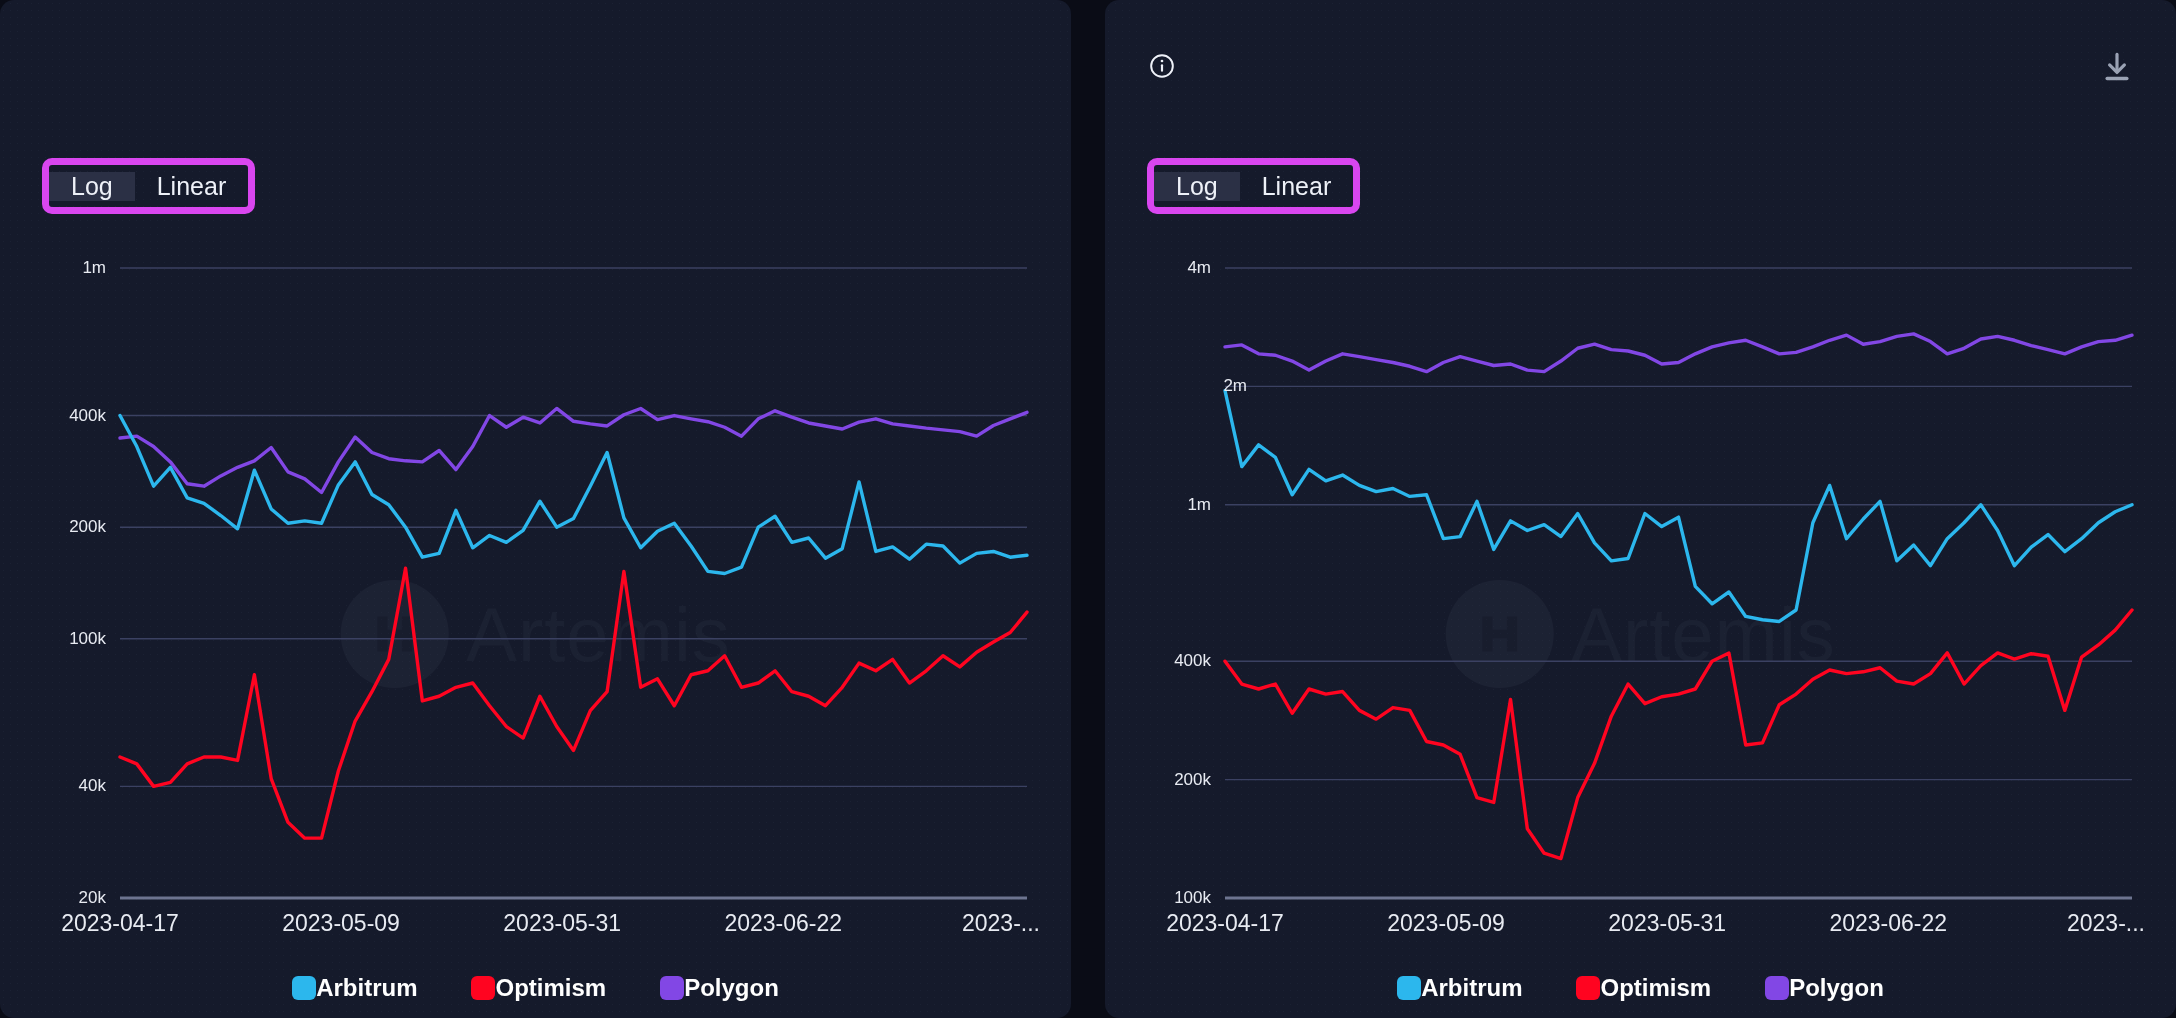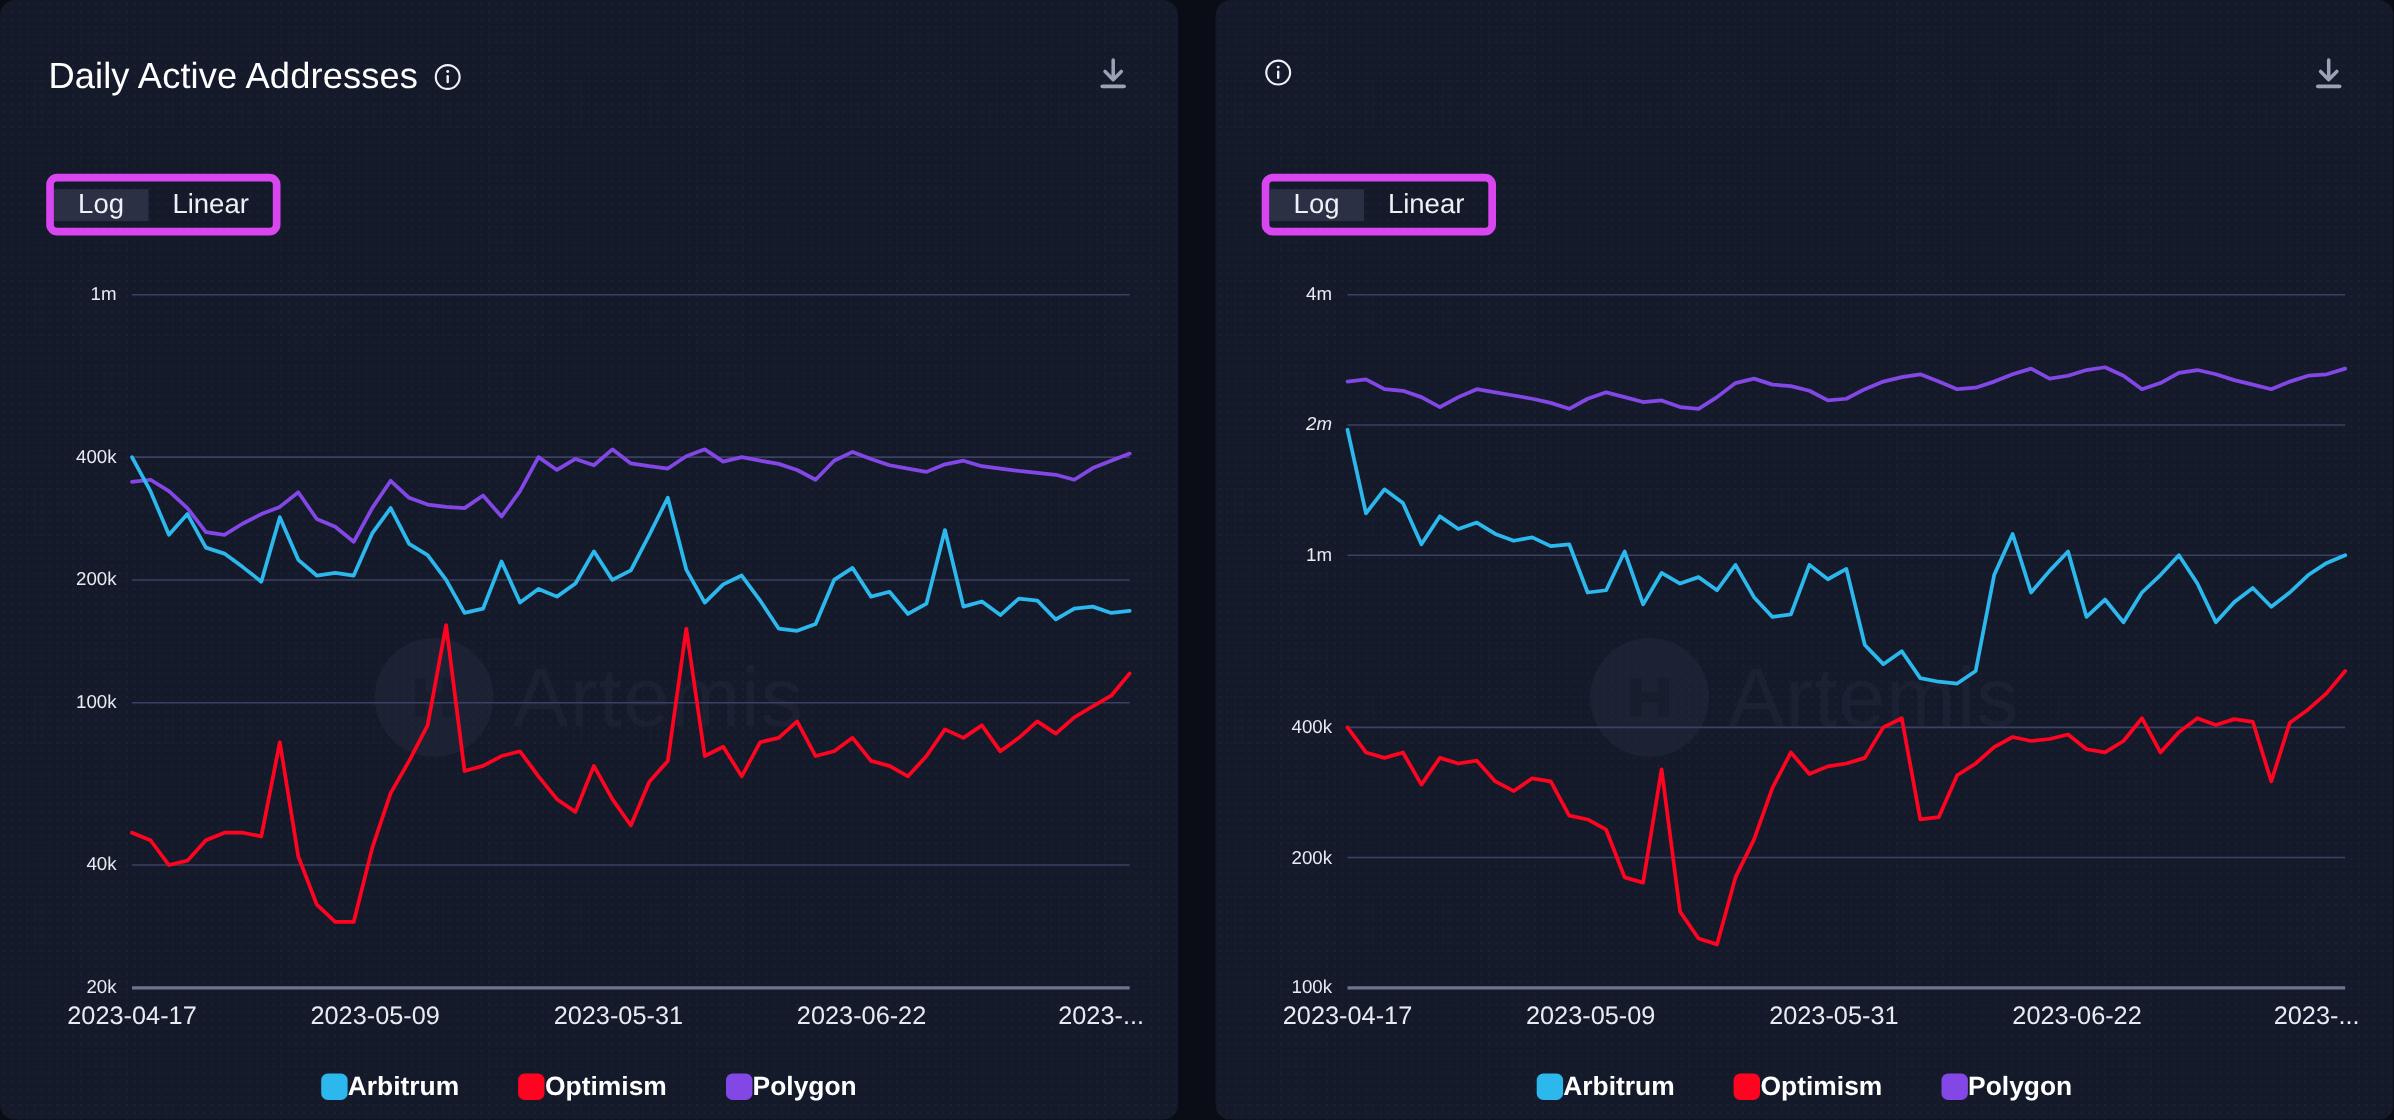--- a/index.html
+++ b/index.html
@@ -115,39 +115,20 @@
   svg.series { position: absolute; inset: 0; width: 100%; height: 100%; overflow: visible; }
 </style>
 </head>
 <body>
 
 <div class="board">
 
   <div class="card">
     <div class="card-dots"></div>
     <div class="card-inner">
-      <div class="hdr">
-        <div class="title-wrap">
-          <span class="title">Daily Active Addresses</span>
-          <span class="info-icon">
-            <svg viewBox="0 0 24 24" width="26" height="26">
-              <circle cx="12" cy="12" r="10" fill="none" stroke="#eef1f8" stroke-width="1.8"></circle>
-              <circle cx="12" cy="7.4" r="1.25" fill="#eef1f8"></circle>
-              <rect x="11" y="10.3" width="2" height="7" rx="1" fill="#eef1f8"></rect>
-            </svg>
-          </span>
-        </div>
-        <span class="dl-icon">
-          <svg viewBox="0 0 24 26" width="30" height="32">
-            <path d="M12 2 L12 15" stroke="#9aa2b4" stroke-width="2.6" stroke-linecap="round" fill="none"></path>
-            <path d="M6 10.5 L12 16.6 L18 10.5" stroke="#9aa2b4" stroke-width="2.6" stroke-linecap="round" stroke-linejoin="round" fill="none"></path>
-            <path d="M4 21.5 L20 21.5" stroke="#9aa2b4" stroke-width="2.8" stroke-linecap="round" fill="none"></path>
-          </svg>
-        </span>
-      </div>
 
       <div class="toggle">
         <div class="sel">Log</div>
         <div>Linear</div>
       </div>
 
       <div class="plot">
         <div class="watermark">
           <span class="wm-logo">
             <svg viewBox="0 0 40 40" width="58" height="58">
@@ -238,21 +219,21 @@
             <line x1="120" x2="1027" y1="136.37814956673776" y2="136.37814956673776" stroke="#3b4162" stroke-width="1.4"></line>
             <line x1="120" x2="1027" y1="254.75629913347558" y2="254.75629913347558" stroke="#3b4162" stroke-width="1.4"></line>
             <line x1="120" x2="1027" y1="411.2437008665244" y2="411.2437008665244" stroke="#3b4162" stroke-width="1.4"></line>
             <line x1="120" x2="1027" y1="529.6218504332622" y2="529.6218504332622" stroke="#3b4162" stroke-width="1.4"></line>
             <line x1="120" x2="1027" y1="648" y2="648" stroke="#6d7490" stroke-width="3"></line>
             <polyline points="120,96.90806494671703 136.7962962962963,94.88693402868233 153.5925925925926,103.82332416589135 170.38888888888889,105.24062333174683 187.1851851851852,111.03045133272997 203.98148148148147,120.10073686631438 220.77777777777777,111.03045133272997 237.57407407407408,103.82332416589135 254.37037037037038,106.66978287951845 271.16666666666663,109.56448894690416 287.96296296296293,112.509106191478 304.75925925925924,116.26274233087155 321.55555555555554,121.66041500609354 338.35185185185185,112.509106191478 355.14814814814815,106.66978287951845 371.94444444444446,111.03045133272997 388.74074074074076,115.50538601508308 405.537037037037,114.00067522992386 422.3333333333333,120.10073686631438 439.1296296296296,121.66041500609354 455.9259259259259,111.03045133272997 472.72222222222223,98.26889740042674 489.51851851851853,94.21850433262246 506.31481481481484,99.64066035235336 523.1111111111111,101.02353081749159 539.9074074074074,105.24062333174683 556.7037037037037,114.00067522992386 573.5,112.509106191478 590.2962962962963,103.82332416589135 607.0925925925926,96.90806494671703 623.8888888888889,92.88944261090438 640.6851851851852,90.26195125765263 657.4814814814815,96.90806494671703 674.2777777777778,103.82332416589135 691.074074074074,102.41769014599333 707.8703703703703,96.90806494671703 724.6666666666666,90.26195125765263 741.4629629629629,85.12521609588092 758.2592592592592,94.21850433262246 775.0555555555555,91.570644016459 791.8518518518518,86.39498825986759 808.6481481481482,83.8648150295576 825.4444444444445,91.570644016459 842.2407407407408,103.82332416589135 859.0370370370371,98.26889740042674 875.8333333333334,88.9632106313238 892.6296296296297,86.39498825986759 909.425925925926,90.26195125765263 926.2222222222222,95.55799017430118 943.0185185185185,99.64066035235336 959.8148148148148,103.82332416589135 976.6111111111111,96.90806494671703 993.4074074074074,91.570644016459 1010.2037037037037,90.26195125765263 1027,85.12521609588092" fill="none" stroke="#8247E5" stroke-width="3.4" stroke-linejoin="round" stroke-linecap="round"></polyline>
             <polyline points="120,140.70201518189475 136.7962962962963,216.6470469671645 153.5925925925926,194.86986698944654 170.38888888888889,207.34136019806155 187.1851851851852,244.80492702312765 203.98148148148147,219.40168038422942 220.77777777777777,230.88725575821582 237.57407407407408,225.0479324462562 254.37037037037038,235.4016217493207 271.16666666666663,241.61261782892976 287.96296296296293,238.4788864330522 304.75925925925924,246.42374074844543 321.55555555555554,244.80492702312765 338.35185185185185,288.64845878553143 355.14814814814815,286.57832956868737 371.94444444444446,251.37433576173117 388.74074074074076,299.3931064493241 405.537037037037,270.8630135994687 422.3333333333333,280.51437057894424 439.1296296296296,274.65836022126047 455.9259259259259,286.57832956868737 472.72222222222223,263.5163510316526 489.51851851851853,292.86555129978666 506.31481481481484,310.85939623023177 523.1111111111111,308.5037234435592 539.9074074074074,263.5163510316526 556.7037037037037,276.58813859936356 573.5,267.15018108452693 590.2962962962963,336.39695948582886 607.0925925925926,353.77977131605854 623.8888888888889,341.9969224652224 640.6851851851852,366.4361953162456 657.4814814814815,369.752485328469 674.2777777777778,371.4350956810992 691.074074074074,359.9907673956676 707.8703703703703,272.7501440639204 724.6666666666666,235.4016217493207 741.4629629629629,288.64845878553143 758.2592592592592,268.99650792452684 775.0555555555555,251.37433576173117 791.8518518518518,310.85939623023177 808.6481481481482,295.0138006228931 825.4444444444445,315.67051914974746 842.2407407407408,288.64845878553143 859.0370370370371,272.7501440639204 875.8333333333334,254.75629913347558 892.6296296296297,280.51437057894424 909.425925925926,315.67051914974746 926.2222222222222,297.1894169149436 943.0185185185185,284.5329929147565 959.8148148148148,301.6256031979637 976.6111111111111,288.64845878553143 993.4074074074074,272.7501440639204 1010.2037037037037,261.72802506479604 1027,254.75629913347558" fill="none" stroke="#2CB7ED" stroke-width="3.4" stroke-linejoin="round" stroke-linecap="round"></polyline>
             <polyline points="120,411.2437008665244 136.7962962962963,434.0486687164853 153.5925925925926,438.9992637297709 170.38888888888889,434.0486687164853 187.1851851851852,463.2454516881757 203.98148148148147,438.9992637297709 220.77777777777777,444.09765933153716 237.57407407407408,441.52943696008066 254.37037037037038,460.37507203196014 271.16666666666663,469.1351239301372 287.96296296296293,457.5521388462067 304.75925925925924,460.37507203196014 321.55555555555554,491.51259826695116 338.35185185185185,494.9628887327571 355.14814814814815,504.2741521992544 371.94444444444446,547.6156953637071 388.74074074074076,552.426818283223 405.537037037037,449.35295303283544 422.3333333333333,578.753221598698 439.1296296296296,603.1924944497213 455.9259259259259,608.5299153799792 472.72222222222223,547.6156953637071 489.51851851851853,513.3444377328387 506.31481481481484,466.16490003294297 523.1111111111111,434.0486687164853 539.9074074074074,453.6768186479928 556.7037037037037,446.7050927166724 573.5,444.09765933153716 590.2962962962963,438.9992637297709 607.0925925925926,411.2437008665244 623.8888888888889,402.91114248149427 640.6851851851852,494.9628887327571 657.4814814814815,492.8843612188778 674.2777777777778,454.77510905256634 691.074074074074,444.09765933153716 707.8703703703703,429.2375457969696 724.6666666666666,420.00375276470146 741.4629629629629,423.6375828175758 758.2592592592592,421.8110031672061 775.0555555555555,417.7712560160619 791.8518518518518,431.1457619543093 808.6481481481482,434.0486687164853 825.4444444444445,423.6375828175758 842.2407407407408,402.91114248149427 859.0370370370371,434.0486687164853 875.8333333333334,415.5675664816814 892.6296296296297,402.91114248149427 909.425925925926,409.1221385611033 926.2222222222222,403.7263400642781 943.0185185185185,406.19554311460735 959.8148148148148,460.37507203196014 976.6111111111111,407.0266083522692 993.4074074074074,394.966288166101 1010.2037037037037,380.1061746315335 1027,359.9907673956676" fill="none" stroke="#FF0420" stroke-width="3.4" stroke-linejoin="round" stroke-linecap="round"></polyline>
           </svg>
       <div class="ylab" style="top: 18px; right: 965px;">4m</div>
-          <div class="ylab" style="top: 136.378px; right: 965px; font-style: italic;">2m</div>
+          <div class="ylab" style="top: 136.378px; right: 929px;">2m</div>
           <div class="ylab" style="top: 254.756px; right: 965px;">1m</div>
           <div class="ylab" style="top: 411.244px; right: 965px;">400k</div>
           <div class="ylab" style="top: 529.622px; right: 965px;">200k</div>
           <div class="ylab" style="top: 648px; right: 965px;">100k</div>
           <div class="xlab" style="left: 120px; top: 660px;">2023-04-17</div>
           <div class="xlab" style="left: 341.081px; top: 660px;">2023-05-09</div>
           <div class="xlab" style="left: 562.162px; top: 660px;">2023-05-31</div>
           <div class="xlab" style="left: 783.244px; top: 660px;">2023-06-22</div>
           <div class="xlab" style="left: 1001px; top: 660px;">2023-...</div>
         </div>

